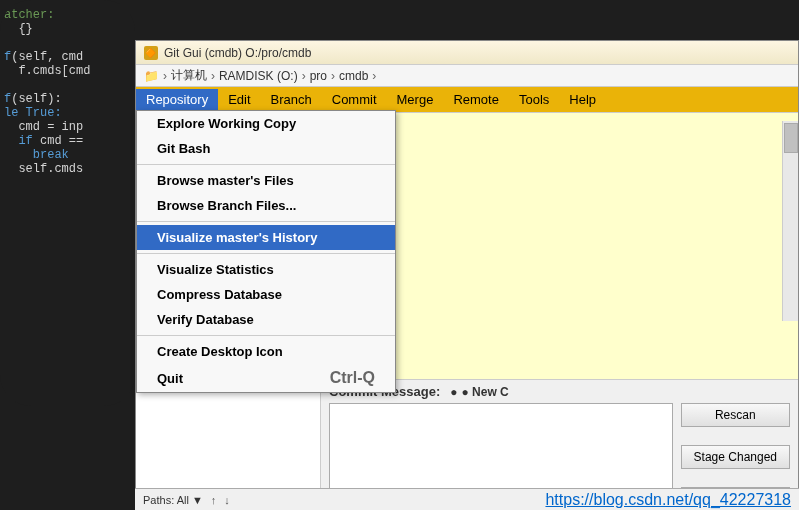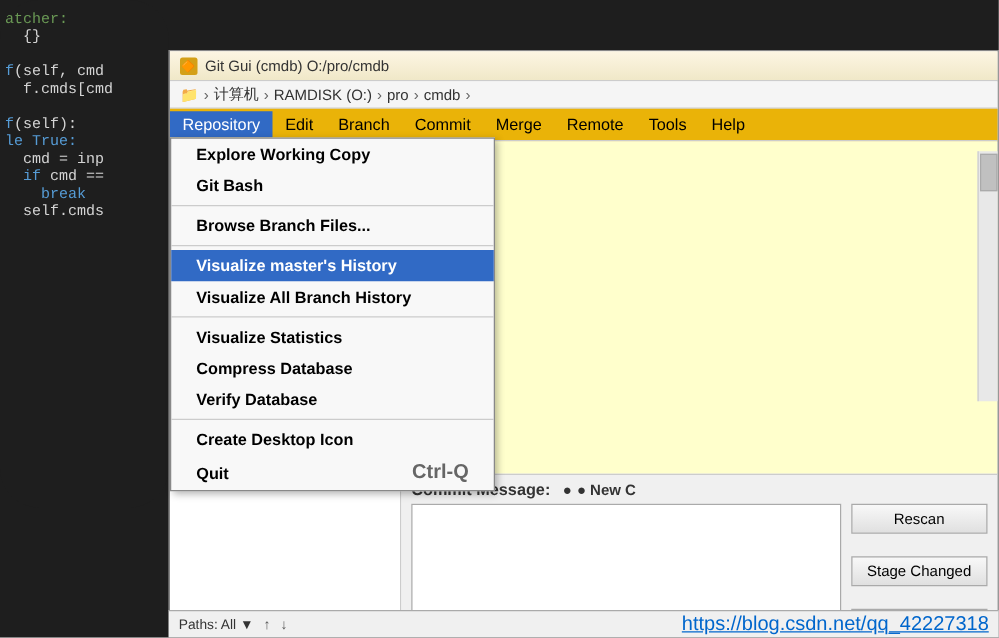--- a/index.html
+++ b/index.html
@@ -326,28 +326,28 @@
       
       <div class="dropdown">
         <div class="dropdown-item">
           <span>Explore Working Copy</span>
         </div>
         <div class="dropdown-item">
           <span>Git Bash</span>
         </div>
         <div class="dropdown-separator"></div>
         <div class="dropdown-item">
+          <span>Browse master's Files</span>
+        </div>
+        <div class="dropdown-item">
           <span>Browse Branch Files...</span>
         </div>
         <div class="dropdown-separator"></div>
         <div class="dropdown-item highlighted">
           <span>Visualize master's History</span>
-        </div>
-        <div class="dropdown-item">
-          <span>Visualize All Branch History</span>
         </div>
         <div class="dropdown-separator"></div>
         <div class="dropdown-item">
           <span>Visualize Statistics</span>
         </div>
         <div class="dropdown-item">
           <span>Compress Database</span>
         </div>
         <div class="dropdown-item">
           <span>Verify Database</span>

